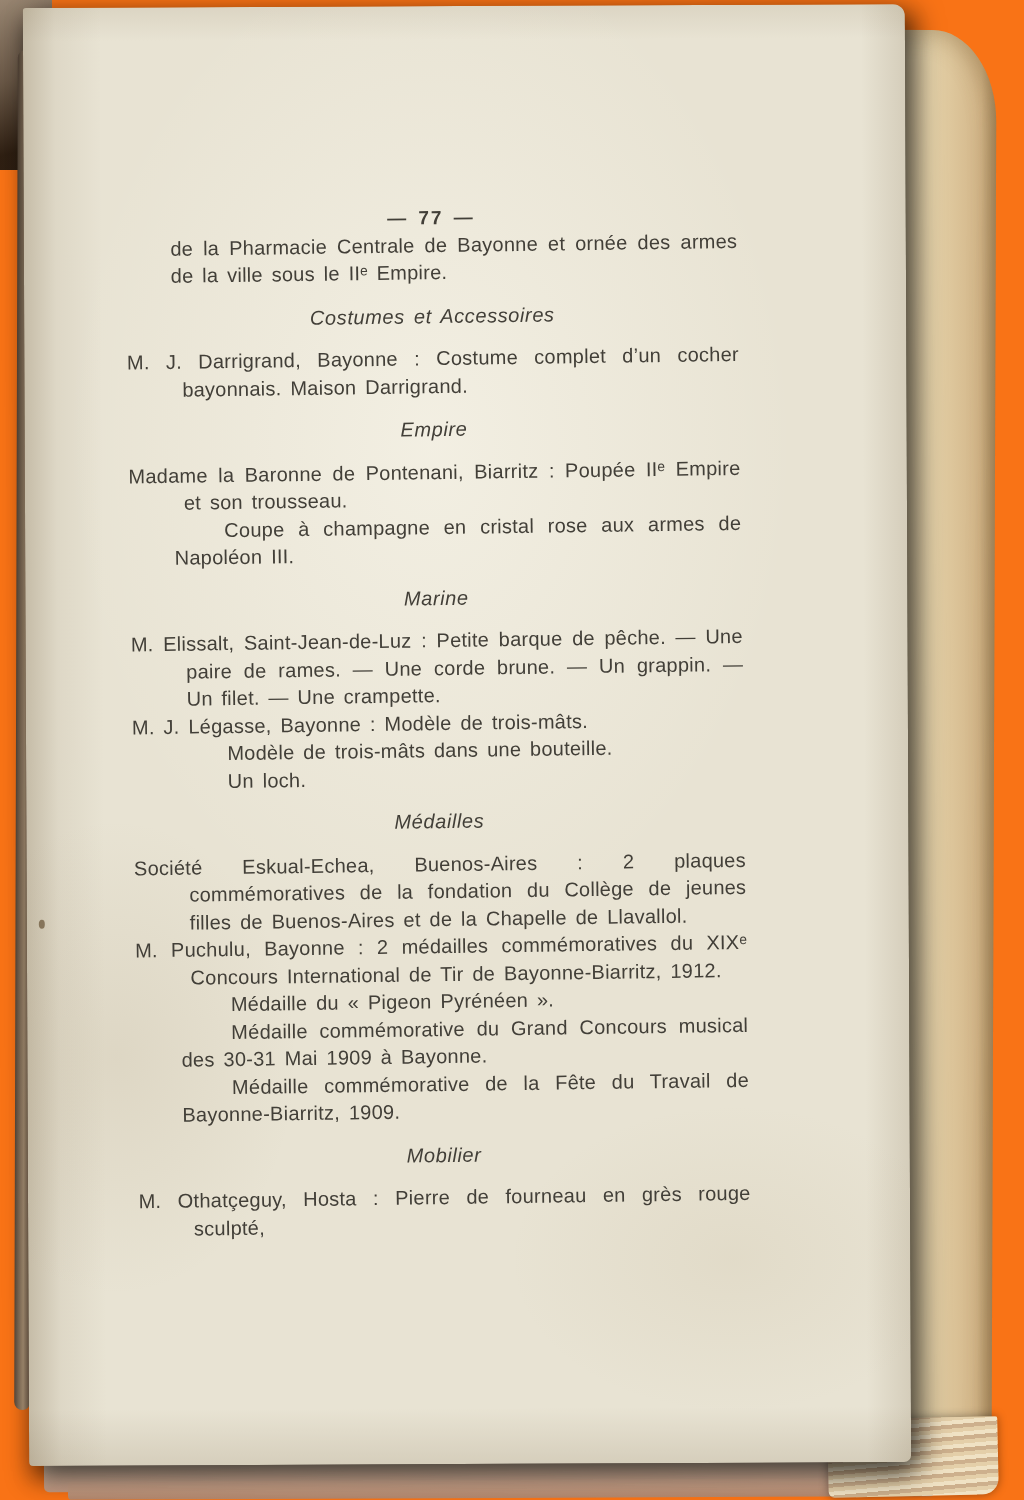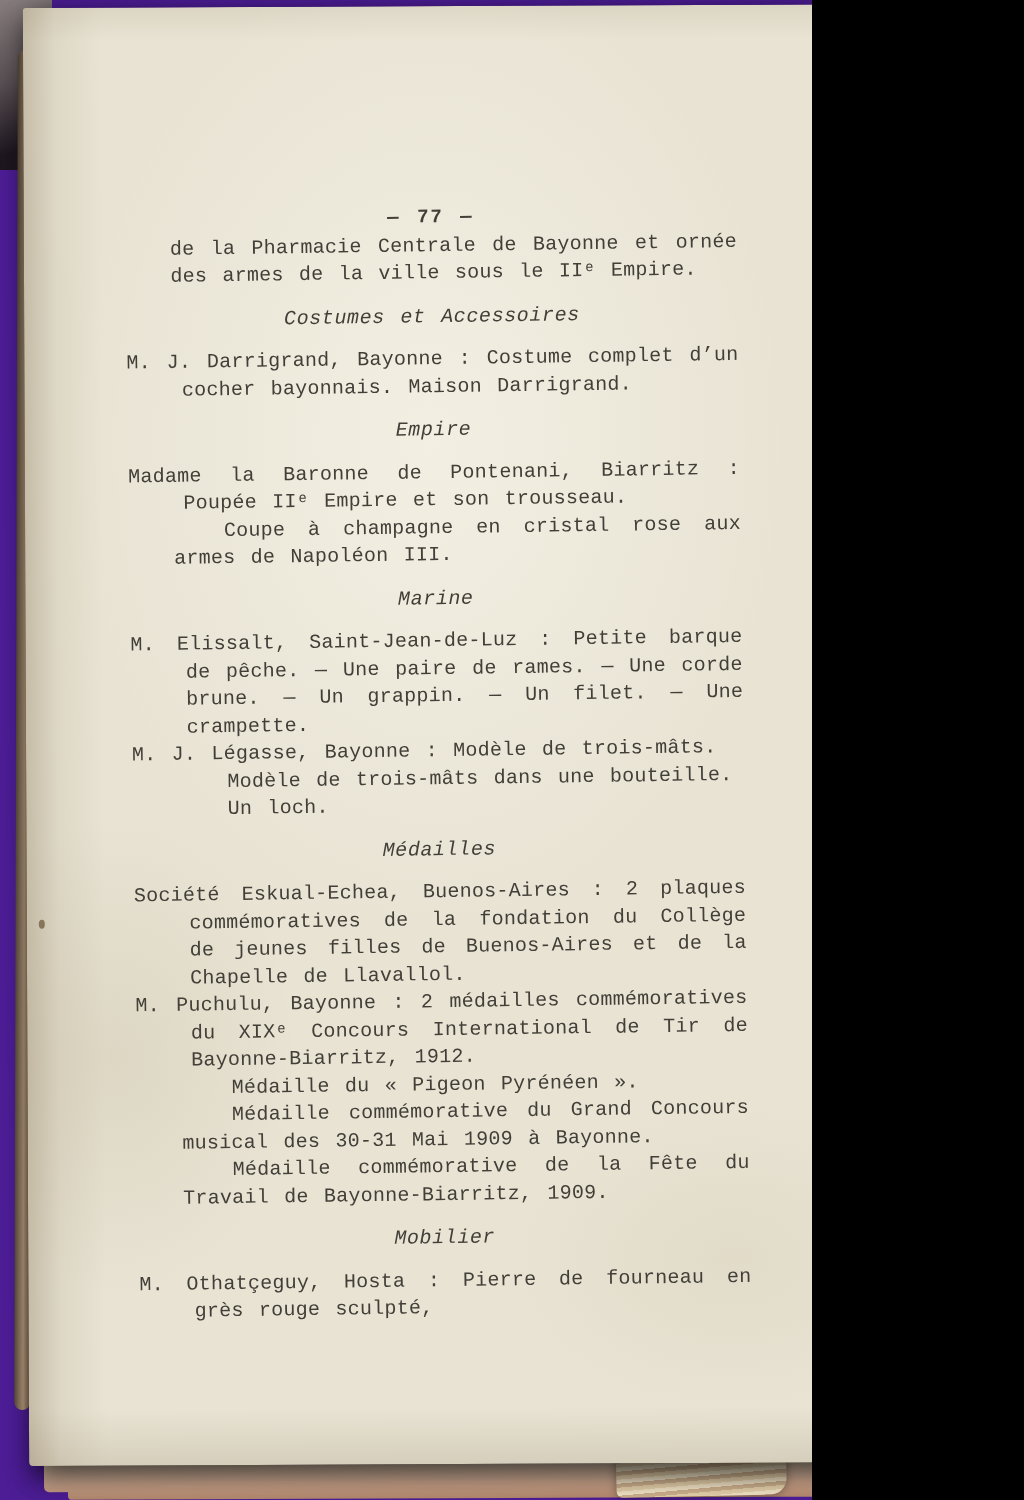--- a/index.html
+++ b/index.html
@@ -1,19 +1,19 @@
 <!DOCTYPE html>
 <html><head>
 <meta charset="utf-8">
 <style>
   html,body{margin:0;padding:0;background:#000;}
   .scene{
-    position:relative;width:812px;height:1500px;overflow:hidden;
-    background:#4c1d95;
-    font-family:Liberation Mono, monospace;
+    position:relative;width:1024px;height:1500px;overflow:hidden;
+    background:#f97316;
+    font-family:Liberation Sans, sans-serif;
   }
   
   .spine-top{
     position:absolute;left:0;top:0;width:52px;height:170px;
     background:linear-gradient(165deg,#8d877b 0%,#5a554c 45%,#181612 85%);
     opacity:.9;
   }
   
   .left-sliver{
     position:absolute;left:16px;top:50px;width:16px;height:1360px;

